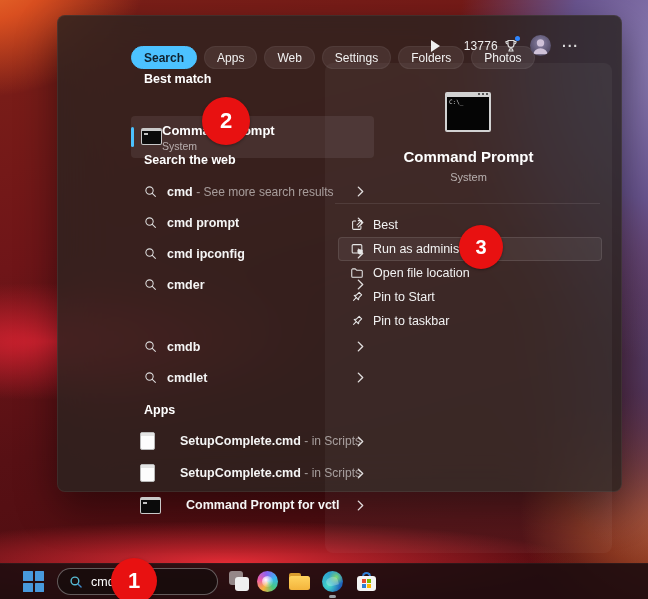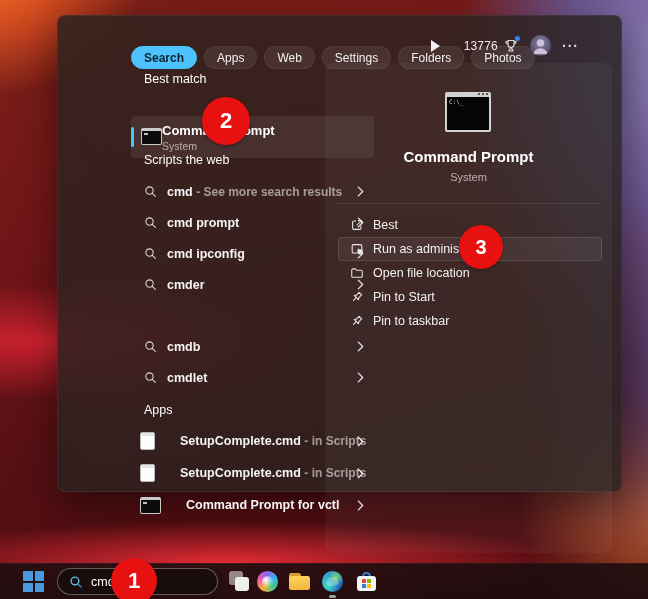--- a/index.html
+++ b/index.html
@@ -37,42 +37,42 @@
   .pill.active { background:#4CC2FF; border-color:#4CC2FF; color:#10222e; font-weight:700; }
   .bar-right { position:absolute; top:18px; right:42px; height:23px; display:flex; align-items:center; gap:11px; }
   .play-tri { width:0; height:0; border-left:9px solid #f0f0f0; border-top:6px solid transparent; border-bottom:6px solid transparent; margin-right:13px; }
   .points { font-size:12px; color:#eee; letter-spacing:0.2px; }
   .rewards { position:relative; width:16px; height:16px; margin-left:-6px; }
   .rewards .dot { position:absolute; right:-1px; top:-2px; width:5px; height:5px; border-radius:50%; background:#2f86ff; }
   .avatar { width:21px; height:21px; border-radius:50%; overflow:hidden;
     background:radial-gradient(circle at 50% 38%, #8d85a8 0%, #5b5470 60%, #3c374d 100%); display:flex; align-items:flex-end; justify-content:center; }
   .more { font-size:14px; font-weight:700; color:#ddd; letter-spacing:1px; line-height:10px; }
   
-  .sec-h { position:absolute; left:86px; font-size:12.5px; font-weight:400; color:#fff; }
+  .sec-h { position:absolute; left:86px; font-size:12.5px; font-weight:700; color:#fff; }
   
   .best-row {
     position:absolute; left:73px; top:100px; width:243px; height:42px;
     background:rgba(255,255,255,0.075); border-radius:4px;
   }
   .best-row .accent { position:absolute; left:0; top:11px; width:3px; height:20px; border-radius:2px; background:#4CC2FF; }
   .best-row .bm-icon { position:absolute; left:10px; top:12px; }
   .best-row .bm-title { position:absolute; left:31px; top:7px; font-size:13px; font-weight:700; color:#fff; }
   .best-row .bm-sub { position:absolute; left:31px; top:24px; font-size:10.5px; color:rgba(255,255,255,0.6); }
   
   .term { background:#0b0b0b; border:1px solid #c9c9c9; border-top:3px solid #c9c9c9; border-radius:2px; position:relative; }
   .term.small { width:21px; height:17px; }
   .term::after { content:""; position:absolute; left:2px; top:2px; width:4px; height:2px; background:rgba(255,255,255,0.75); }
   
   .row {
     position:absolute; left:73px; width:243px; height:31px;
     display:flex; align-items:center;
   }
   .row .q-icon { margin-left:13px; flex:0 0 auto; display:flex; }
   .row .txt { margin-left:10px; font-size:12.5px; font-weight:700; color:#f5f5f5; white-space:nowrap; }
-  .row .suffix { font-weight:700; font-size:12px; color:rgba(255,255,255,0.55); }
+  .row .suffix { font-weight:400; font-size:12px; color:rgba(255,255,255,0.55); }
   .row .chev { position:absolute; right:10px; display:flex; }
   .file-ic { width:15px; height:18px; background:#fdfdfd; border-radius:2px; border:1px solid #b9b9b9; position:relative; margin-left:9px; }
   .file-ic::after { content:""; position:absolute; left:0; right:0; top:0; height:3px; background:#e4e4e4; }
   .app-row .txt { margin-left:25px; }
   
   .detail {
     position:absolute; left:325px; top:63px; width:287px; height:490px;
     background:rgba(255,255,255,0.045); border-radius:8px;
   }
   .big-term { position:absolute; left:445px; top:92px; width:46px; height:40px;
@@ -178,21 +178,21 @@
   </div>
 
   <div class="sec-h" style="top:56px">Best match</div>
   <div class="best-row">
     <span class="accent"></span>
     <span class="bm-icon term small"></span>
     <span class="bm-title">Command Prompt</span>
     <span class="bm-sub">System</span>
   </div>
 
-  <div class="sec-h" style="top:137px">Scripts the web</div>
+  <div class="sec-h" style="top:137px">Search the web</div>
 
   <div class="row" style="top:160px">
     <span class="q-icon">
         <svg viewBox="0 0 16 16" width="13" height="13">
           <circle cx="6.8" cy="6.8" r="4.5" fill="none" stroke="#ddd" stroke-width="1.3"></circle>
           <line x1="10.2" y1="10.2" x2="14" y2="14" stroke="#ddd" stroke-width="1.3" stroke-linecap="round"></line>
         </svg>
       </span>
     <span class="txt"><span>cmd</span>&nbsp;<span class="suffix">- See more search results</span></span>
     <span class="chev">

